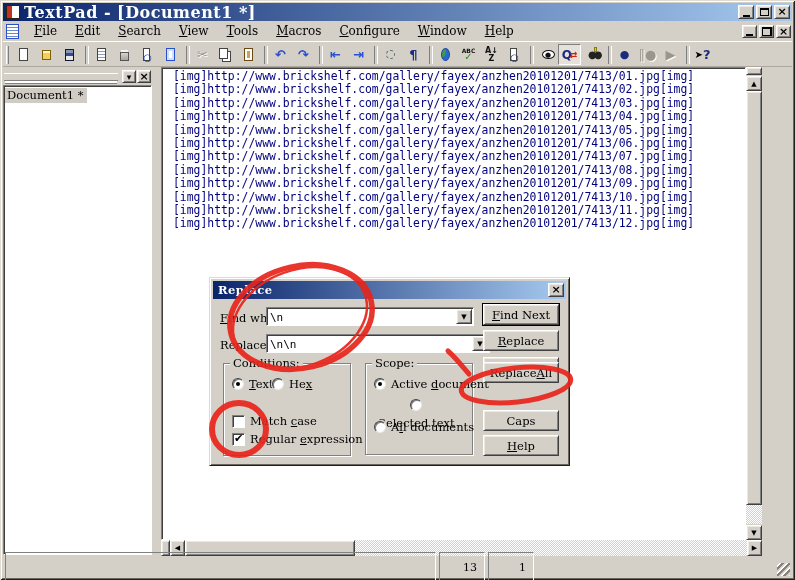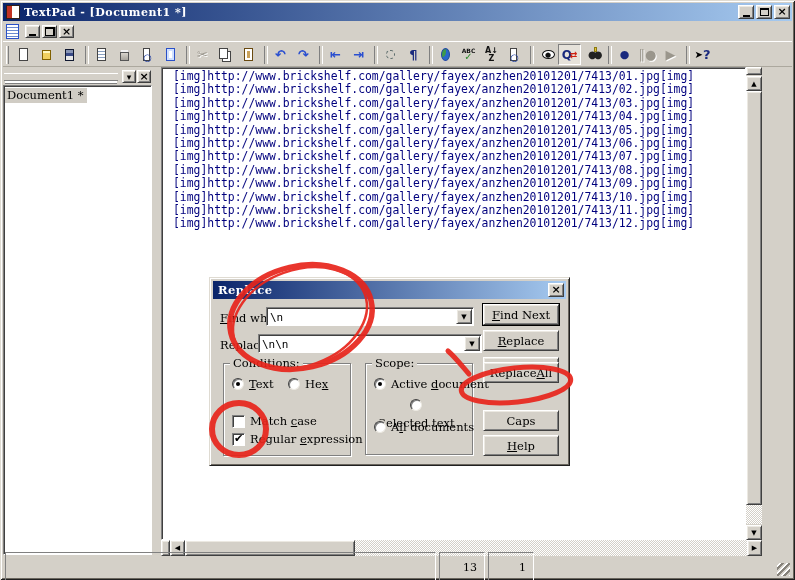--- a/index.html
+++ b/index.html
@@ -24,21 +24,21 @@
     background-image:linear-gradient(45deg,#fff 25%,transparent 25% 75%,#fff 75%),
                      linear-gradient(45deg,#fff 25%,transparent 25% 75%,#fff 75%);
     background-size:2px 2px;background-position:0 0,1px 1px;}
 
   
   .titlebar{position:absolute;left:3px;top:3px;right:3px;height:18px;
     background:linear-gradient(90deg,#0a246a,#a6caf0);
     display:flex;align-items:center;padding:0 2px;}
   .app-icon{width:14px;height:14px;margin:0 4px 0 1px;border:1px solid #30201a;
     background:linear-gradient(90deg,#c23222 0 5px,#fff 5px);flex:none;}
-  .title-text{color:#fff;font-weight:bold;font-size:11px;letter-spacing:.5px;
+  .title-text{color:#fff;font-weight:bold;font-size:16px;letter-spacing:.5px;
     white-space:nowrap;flex:1;}
   .winbtns{display:flex;gap:2px;}
   .wbtn{width:16px;height:14px;padding:0;position:relative;}
   .ic-min{width:7px;height:2px;background:#000;margin-top:7px;}
   .ic-max{width:9px;height:8px;border:1px solid #000;border-top-width:2px;background:transparent;}
   .ic-x{font-family:"DejaVu Sans",sans-serif;font-weight:bold;font-size:11px;line-height:10px;}
   .ic-restore{position:relative;width:10px;height:9px;}
   .ic-restore:before{content:"";position:absolute;right:0;top:0;width:7px;height:6px;
     border:1px solid #000;border-top-width:2px;}
   .ic-restore:after{content:"";position:absolute;left:0;bottom:0;width:7px;height:6px;
@@ -207,20 +207,31 @@
             <span class="ic-max" data-name="maximize-icon"></span>
           </button>
         <button class="btn wbtn" data-name="close-button">
             <span class="ic-x" data-name="close-icon">×</span>
           </button>
       </div>
     </div>
 
     <div class="menubar" data-name="menu-bar">
       <div class="mdi-doc-icon" data-name="document-system-menu-icon"></div>
+      <div class="menu-items">
+          <span class="menu-item" data-name="menu-item"><u>F</u>ile</span>
+          <span class="menu-item" data-name="menu-item"><u>E</u>dit</span>
+          <span class="menu-item" data-name="menu-item"><u>S</u>earch</span>
+          <span class="menu-item" data-name="menu-item"><u>V</u>iew</span>
+          <span class="menu-item" data-name="menu-item"><u>T</u>ools</span>
+          <span class="menu-item" data-name="menu-item"><u>M</u>acros</span>
+          <span class="menu-item" data-name="menu-item"><u>C</u>onfigure</span>
+          <span class="menu-item" data-name="menu-item"><u>W</u>indow</span>
+          <span class="menu-item" data-name="menu-item"><u>H</u>elp</span>
+        </div>
       <div class="mdi-btns">
         <button class="btn wbtn" data-name="mdi-minimize-button">
             <span class="ic-min" data-name="mdi-minimize-icon"></span>
           </button>
         <button class="btn wbtn" data-name="mdi-restore-button">
             <span class="ic-restore" data-name="mdi-restore-icon"></span>
           </button>
         <button class="btn wbtn" data-name="mdi-close-button">
             <span class="ic-x" data-name="mdi-close-icon">×</span>
           </button>
@@ -408,36 +419,36 @@
 
       <span class="dlg-label" style="left:10px;top:33px;" data-name="find-what-label"><u>F</u>ind what:</span>
       <div class="combo" style="left:56px;top:29px;width:208px;" data-name="find-what-combobox">
         <input data-name="find-what-input" value="\n" style="">
         <button class="btn drop" data-name="find-what-dropdown-button">
             <span data-name="chevron-down-icon">▼</span>
           </button>
       </div>
 
       <span class="dlg-label" style="left:10px;top:60px;" data-name="replace-with-label">Replace <u>w</u>ith:</span>
-      <div class="combo" style="left:48px;top:56px;width:224px;gap:40px;" data-name="replace-with-combobox">
+      <div class="combo" style="left:56px;top:56px;width:224px;gap:40px;" data-name="replace-with-combobox">
         <input data-name="replace-with-input" value="\n\n" style="">
         <button class="btn drop" data-name="replace-with-dropdown-button">
             <span data-name="chevron-down-icon">▼</span>
           </button>
       </div>
 
       <div class="groupbox" style="left:13px;top:85px;width:128px;height:93px;" data-name="conditions-group">
         <span class="legend" data-name="conditions-legend">Conditions:</span>
         <div class="opt" style="left:8px;top:13px;" data-name="text-radio" data-checked="true">
           <span class="radio" data-name="radio-icon">
               <span class="dot"></span>
             </span>
           <span><u>T</u>ext</span>
         </div>
-        <div class="opt" style="left:64px;top:13px;" data-name="hex-radio" data-checked="false">
+        <div class="opt" style="left:48px;top:13px;" data-name="hex-radio" data-checked="false">
           <span class="radio" data-name="radio-icon"></span>
           <span>He<u>x</u></span>
         </div>
         <div class="opt" style="left:8px;top:50px;" data-name="match-case-checkbox">
           <span class="checkbox" data-name="checkbox-icon">
               <span class="mark"></span>
             </span>
           <span>Match <u>c</u>ase</span>
         </div>
         <div class="opt" style="left:8px;top:68px;" data-name="regular-expression-checkbox">

